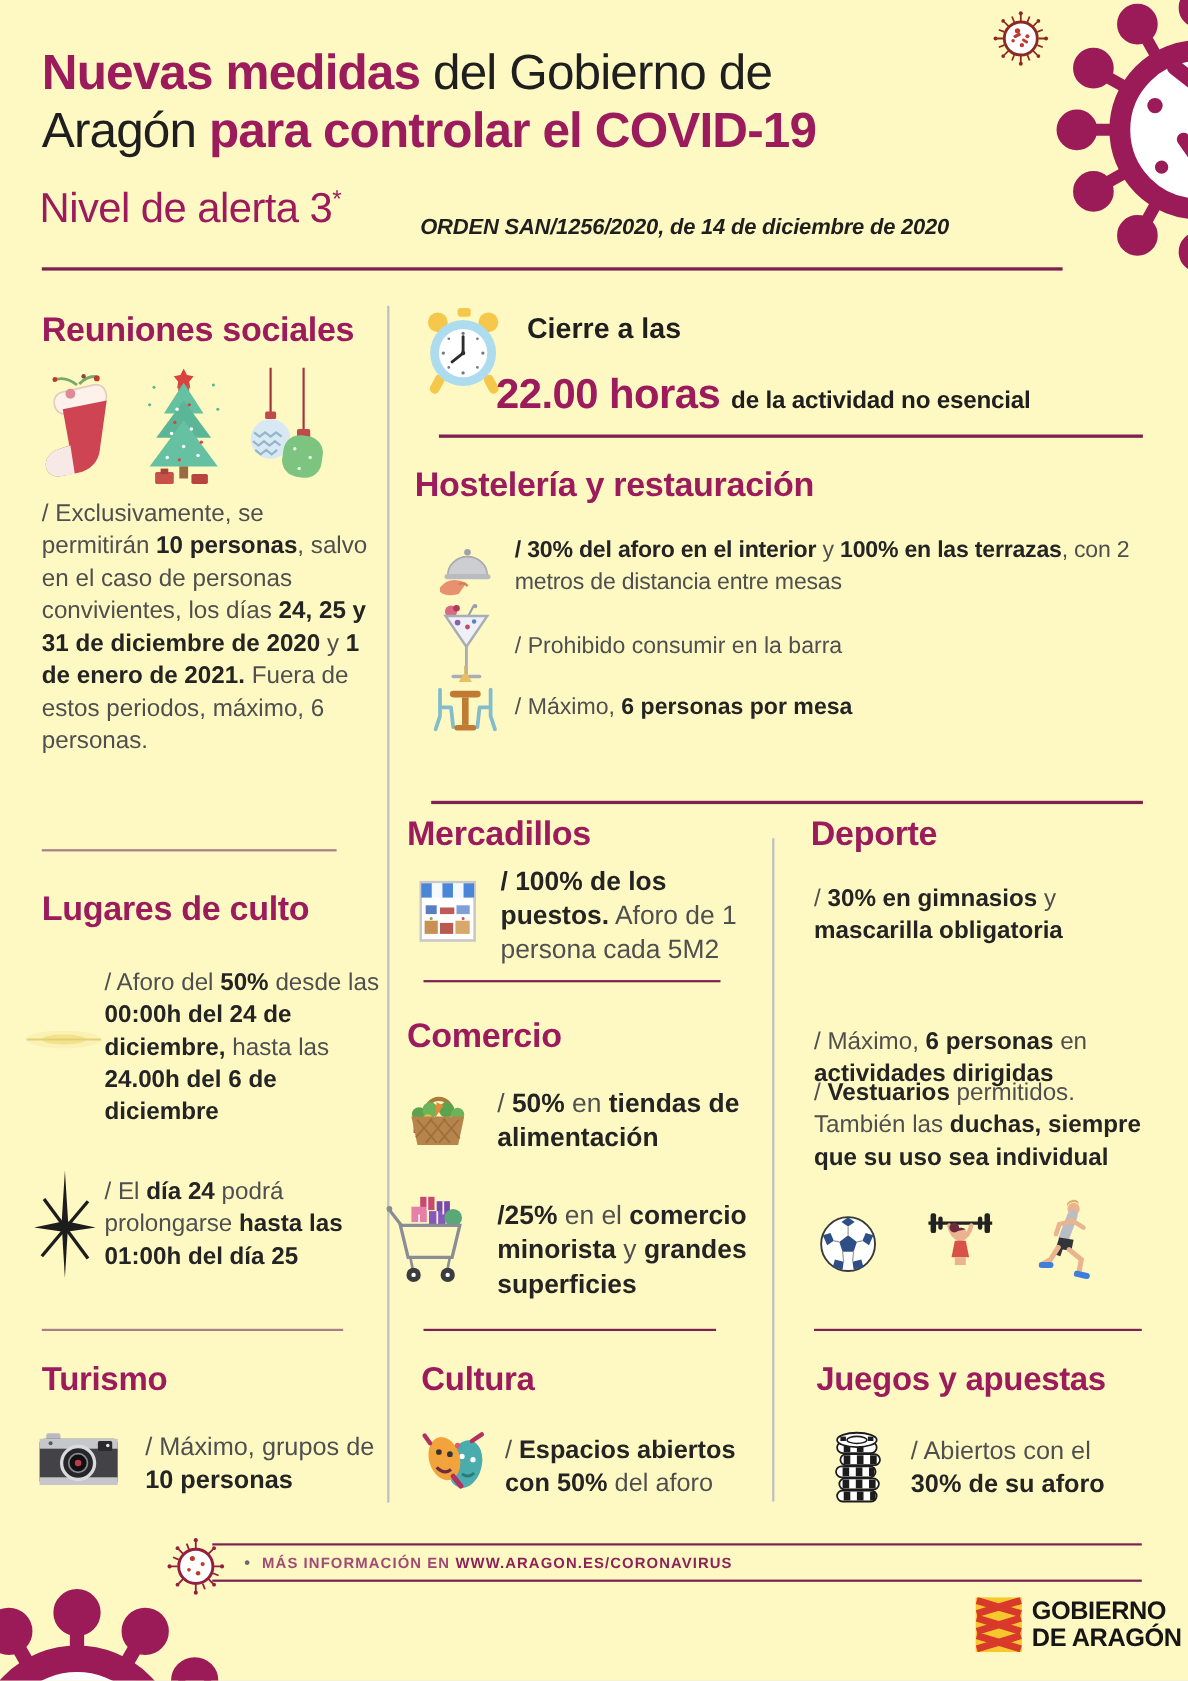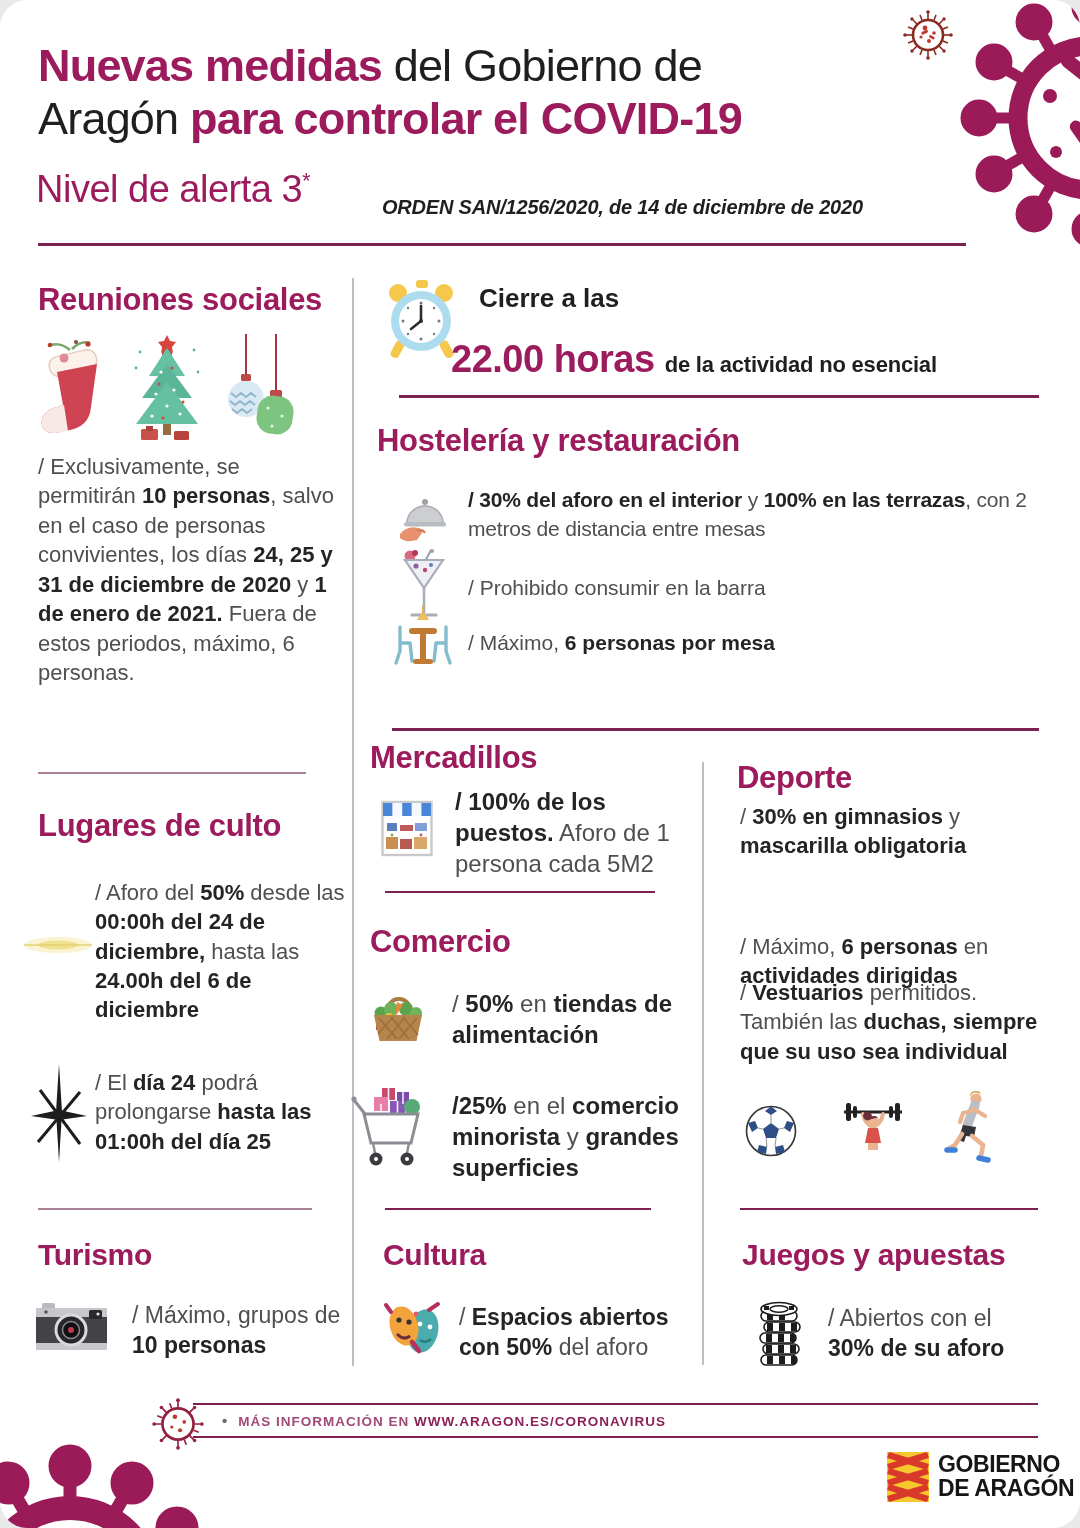--- a/index.html
+++ b/index.html
@@ -4,24 +4,23 @@
 <style>
   :root{
     --accent:#9c1b5c;
     --rule:#7c2150;
     --ink:#222;
     --body:#4f4f4f;
     --gray-div:#bdbdc2;
   }
   html,body{margin:0;padding:0;background:#e9e9e9;}
   .page{
-    position:relative;width:1080px;height:1528px;background:#ffffff;
+    position:relative;width:1080px;height:1528px;background:#fef9c3;
     overflow:hidden;font-family:"Liberation Sans",sans-serif;color:var(--ink);
     margin:0 auto;
-    border-radius:27px;
   }
   .abs{position:absolute;}
   .h{color:var(--accent);font-weight:700;letter-spacing:-0.3px;}
   .body-text{color:var(--body);}
   .body-text .b{font-weight:700;color:#242424;}
   .hrule{background:var(--rule);}
   .grayrule{background:#8a5571;opacity:.75;}
   .vdiv{background:var(--gray-div);width:2px;}
   
   .title{font-size:45px;line-height:1.17;letter-spacing:-0.8px;}
@@ -442,21 +441,21 @@
       <circle cx="17" cy="24" r="2.6" fill="#333333"></circle>
         <circle cx="27" cy="26" r="2.6" fill="#333333"></circle>
       <path d="M15,38 q7,7 13,2" stroke="#6b2d3c" stroke-width="3" fill="none"></path>
       <path d="M9,16 l-5,-7" stroke="#b43060" stroke-width="4" stroke-linecap="round"></path>
       <path d="M30,46 l7,9" stroke="#b43060" stroke-width="4.6" stroke-linecap="round"></path>
       <circle cx="34" cy="18" r="2.4" fill="#e9556b"></circle>
     </svg>
   </span>
   <div class="abs body-text" style="left:459px;top:1302px;width:245px;font-size:23px;line-height:1.32;"><span>/ </span><span class="b">Espacios abiertos con 50%</span><span> del aforo</span></div>
 
-  <div class="abs h sec-title" style="left:737px;top:740px;margin-top:20px;">Deporte</div>
+  <div class="abs h sec-title" style="left:737px;top:740px;">Deporte</div>
 
   <div class="abs body-text" style="left:740px;top:802px;width:312px;font-size:22px;line-height:1.33;"><span>/ </span><span class="b">30% en gimnasios</span><span> y </span><span class="b">mascarilla obligatoria</span></div>
   <div class="abs body-text" style="left:740px;top:932px;width:312px;font-size:22px;line-height:1.33;"><span>/ Máximo, </span><span class="b">6 personas</span><span> en </span><span class="b">actividades dirigidas</span></div>
   <div class="abs body-text" style="left:740px;top:978px;width:315px;font-size:22px;line-height:1.33;"><span>/ </span><span class="b">Vestuarios</span><span> permitidos. También las </span><span class="b">duchas, siempre que su uso sea individual</span></div>
 
   <span class="abs" style="left:744px;top:1104px;">
     <svg width="54" height="54" viewBox="0 0 54 54">
       <circle cx="27" cy="27" r="24.5" fill="#ffffff" stroke="#3a3a3a" stroke-width="1.7"></circle>
       <polygon points="27,19 35,25 32,34 22,34 19,25" fill="#2e4e86"></polygon>
       <polygon points="27,2.5 33,7 27,11 21,7" fill="#2e4e86"></polygon>

